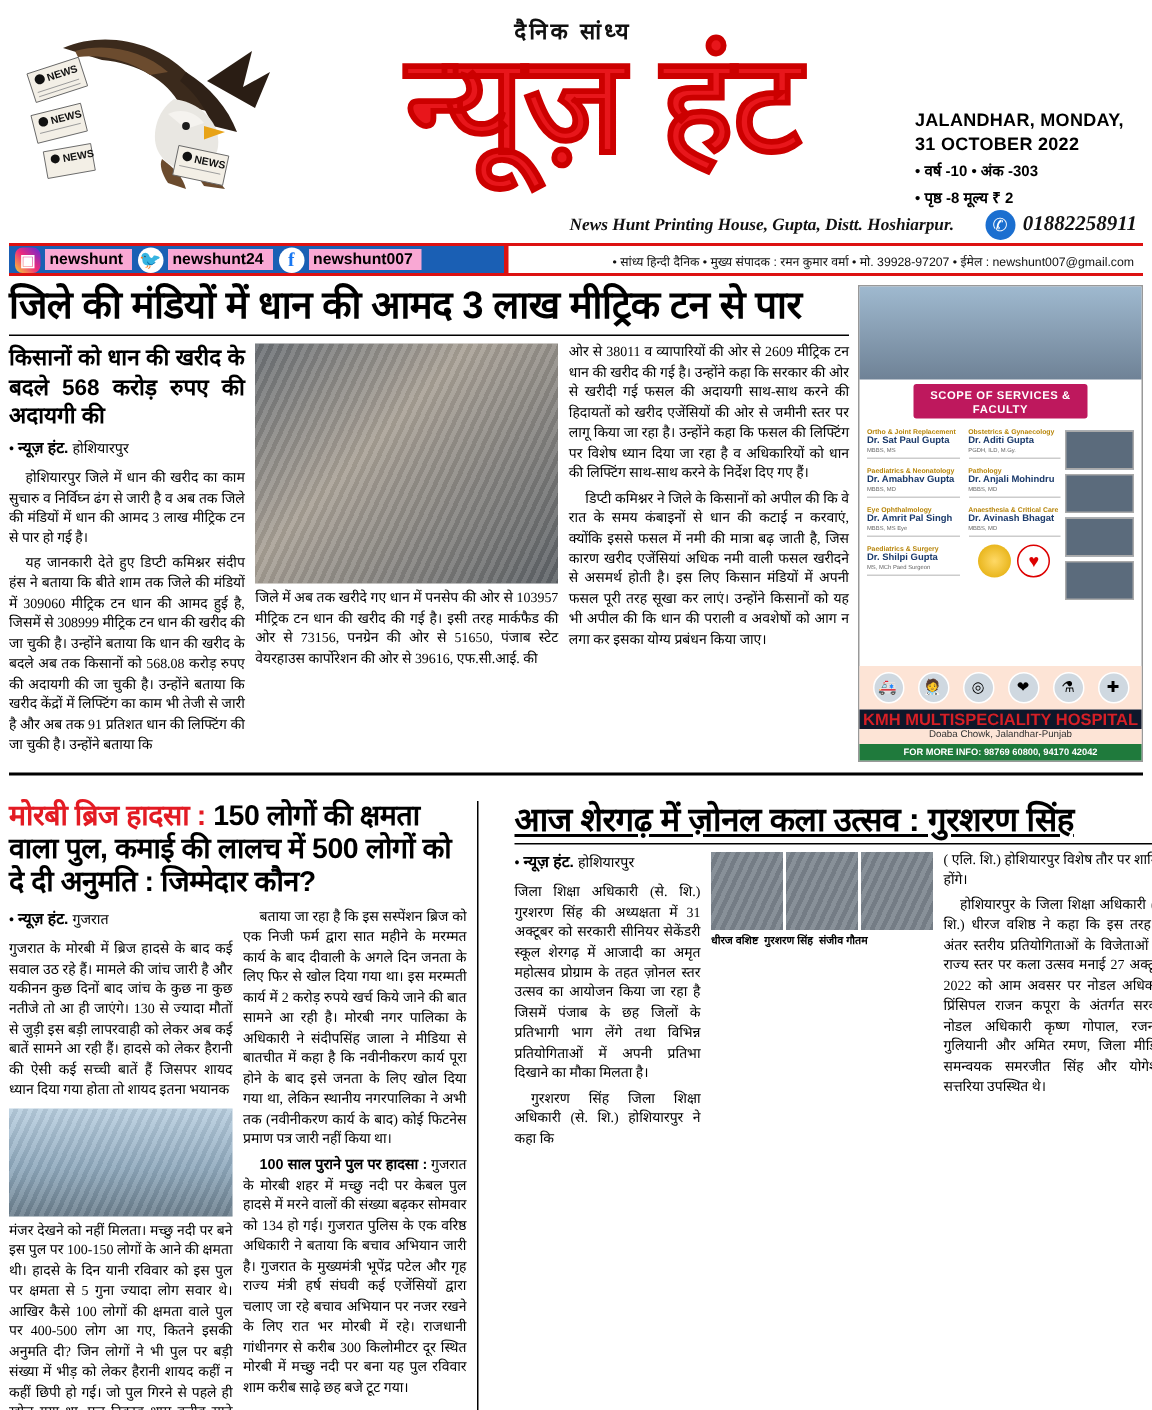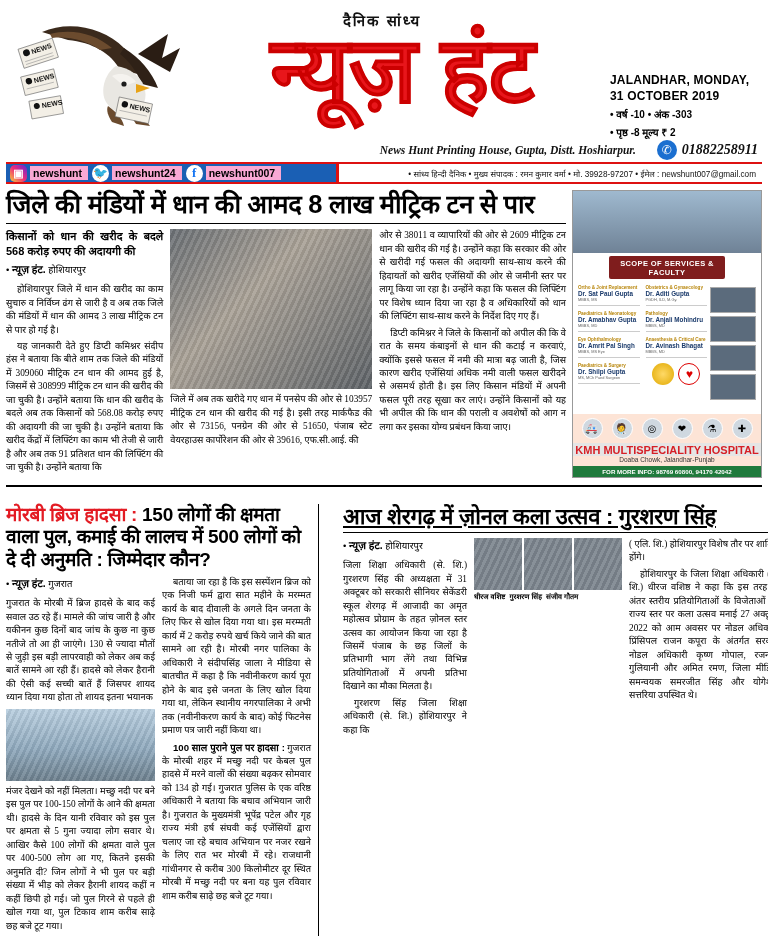--- a/index.html
+++ b/index.html
@@ -108,62 +108,62 @@
     letter-spacing: -0.3px;
     border-bottom: 1.5px solid #000; padding-bottom: 4px;
   }
   .lead-body { display: flex; gap: 7px; margin-top: 5px; }
   .col { font-size: 9.3px; line-height: 1.45; text-align: justify; color: #000; }
   .lead-c1 { width: 165px; }
   .lead-c2 { width: 212px; }
   .lead-c3 { width: 196px; }
   .kicker {
     font-family: "Liberation Sans", sans-serif; font-weight: 700;
-    font-size: 11px; line-height: 1.3; color: #000; margin-bottom: 4px;
+    font-size: 15px; line-height: 1.3; color: #000; margin-bottom: 4px;
   }
   .byline {
     font-family: "Liberation Sans", sans-serif; font-size: 9.5px; color:#000;
     margin-bottom: 6px;
   }
   .byline b { font-size: 10.5px; }
   .photo {
     width: 100%; position: relative; overflow: hidden; background: #8a8f96;
   }
   .photo-lead { height: 160px; margin-bottom: 4px; }
   .col p { margin-bottom: 3px; text-indent: 11px; }
   .col p.noind { text-indent: 0; }
 
   
   .ad {
     width: 196px; border: 1px solid #999; background: #fff;
     display: flex; flex-direction: column;
   }
   .ad-photo { height: 62px; background:#6d7a88; position: relative; overflow: hidden;}
   .ad-scope {
-    background: #7f1d1d; color: #fff; text-align: center;
+    background: #be185d; color: #fff; text-align: center;
     font-family: "Liberation Sans", sans-serif; font-weight: 700;
     font-size: 7.5px; letter-spacing: 0.4px; padding: 2.5px 0;
     margin: 3px 36px;
     border-radius: 2px;
   }
   .ad-body { display: flex; padding: 3px 5px 0 5px; gap: 3px; flex: 1;}
   .ad-cols { display: flex; gap: 6px; flex: 1; }
   .ad-col { flex: 1; }
   .doc { margin-bottom: 5px; border-bottom: 0.5px solid #ccc; padding-bottom: 3px;}
   .doc .spec { font-family:"Liberation Sans",sans-serif; font-size: 4.6px; font-weight:700; color: #b8860b; }
   .doc .nm { font-family:"Liberation Sans",sans-serif; font-size: 6.3px; font-weight: 700; color: #1a3a6b; }
   .doc .deg { font-family:"Liberation Sans",sans-serif; font-size: 3.9px; color: #666; }
   .ad-thumbs { width: 46px; display: flex; flex-direction: column; gap: 3px; padding-top:2px;}
   .ad-thumb { height: 26px; background: #5b6b7c; border:1px solid #aaa; }
   .ad-icons { display: flex; justify-content: space-around; padding: 4px 4px; background: #fde4d6; }
   .ad-ic { width: 21px; height: 21px; border-radius: 50%; background: #cfd8e0; border: 1.5px solid #fff;
            display:flex;align-items:center;justify-content:center;font-size:10px;}
   .ad-name {
     text-align: center; font-family: "Liberation Sans", sans-serif; font-weight: 700;
-    font-size: 11px; color: #d61f26; background:#e5e5e5; padding-top:1px;
+    font-size: 11px; color: #d61f26; background:#0f172a; padding-top:1px;
   }
   .ad-sub { text-align:center; font-family:"Liberation Sans",sans-serif; font-size: 6.5px; color:#333; background:#fde4d6; padding-bottom:3px;}
   .ad-info { background: #1f7a3c; color:#fff; text-align:center;
              font-family:"Liberation Sans",sans-serif; font-size: 6.2px; font-weight:700; padding: 2px 0;}
   .ad-seals { display:flex; gap:4px; justify-content:center; margin-top:2px;}
   .seal { width:22px; height:22px; border-radius:50%; }
   .seal.gold { background: radial-gradient(circle,#ffd966,#e0a800); }
   .seal.red { background: #fff; border: 1px solid #d00; display:flex;align-items:center;justify-content:center;color:#d00;font-size:12px;}
 
   
@@ -266,21 +266,21 @@
       </svg>
     </div>
 
     <div class="mast-center">
       <div class="mast-pre">दैनिक सांध्य</div>
       <div class="mast-title">न्यूज़ हंट</div>
     </div>
 
     <div class="mast-right">
       <div class="city">JALANDHAR, MONDAY,</div>
-      <div class="city">31 OCTOBER 2019</div>
+      <div class="city">31 OCTOBER 2022</div>
       <div class="meta">• वर्ष -10  • अंक -303</div>
       <div class="meta">• पृष्ठ -8 मूल्य ₹ 2</div>
     </div>
 
     <div class="mast-addr">News Hunt Printing House, Gupta, Distt. Hoshiarpur.</div>
 
     <div class="mast-phone-wrap">
       <span class="phone-circle">✆</span>
       <span class="mast-phone">01882258911</span>
     </div>
@@ -301,21 +301,21 @@
         <span class="hname">newshunt007</span>
       </div>
     </div>
     <div class="social-right">
       <span class="credits">• सांध्य हिन्दी दैनिक • मुख्य संपादक : रमन कुमार वर्मा • मो. 39928-97207 • ईमेल : newshunt007@gmail.com</span>
     </div>
   </div>
 
   <div class="lead">
     <div class="lead-main">
-      <div class="lead-headline">जिले की मंडियों में धान की आमद 8 लाख मीट्रिक टन से पार</div>
+      <div class="lead-headline">जिले की मंडियों में धान की आमद 3 लाख मीट्रिक टन से पार</div>
 
       <div class="lead-body">
         <div class="col lead-c1">
           <div class="kicker">किसानों को धान की खरीद के बदले 568 करोड़ रुपए की अदायगी की</div>
           <div class="byline">
             <span>•</span>
             <b>न्यूज़ हंट.</b>
             <span>होशियारपुर</span>
           </div>
           <p>होशियारपुर जिले में धान की खरीद का काम सुचारु व निर्विघ्न ढंग से जारी है व अब तक जिले की मंडियों में धान की आमद 3 लाख मीट्रिक टन से पार हो गई है।</p>

